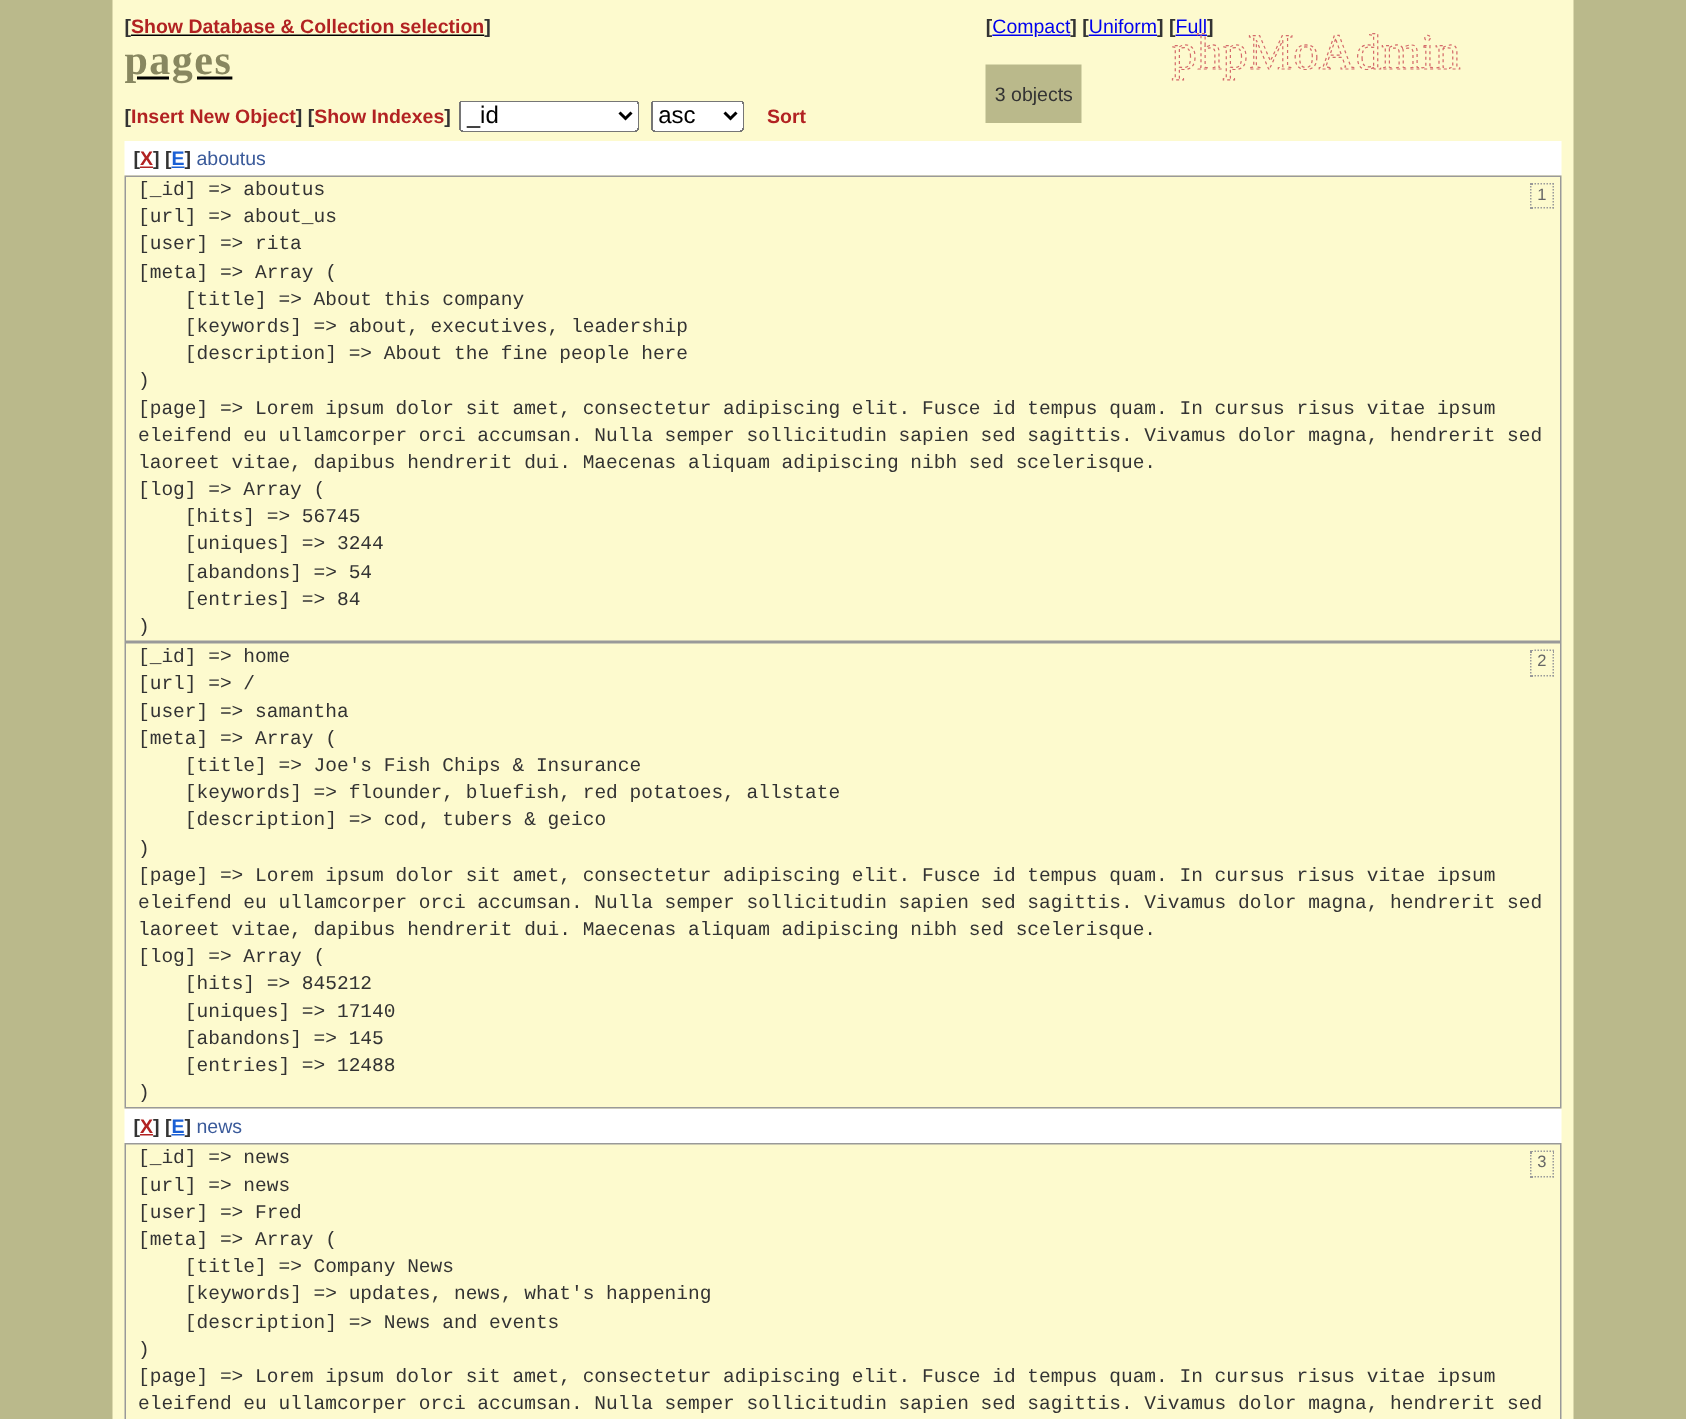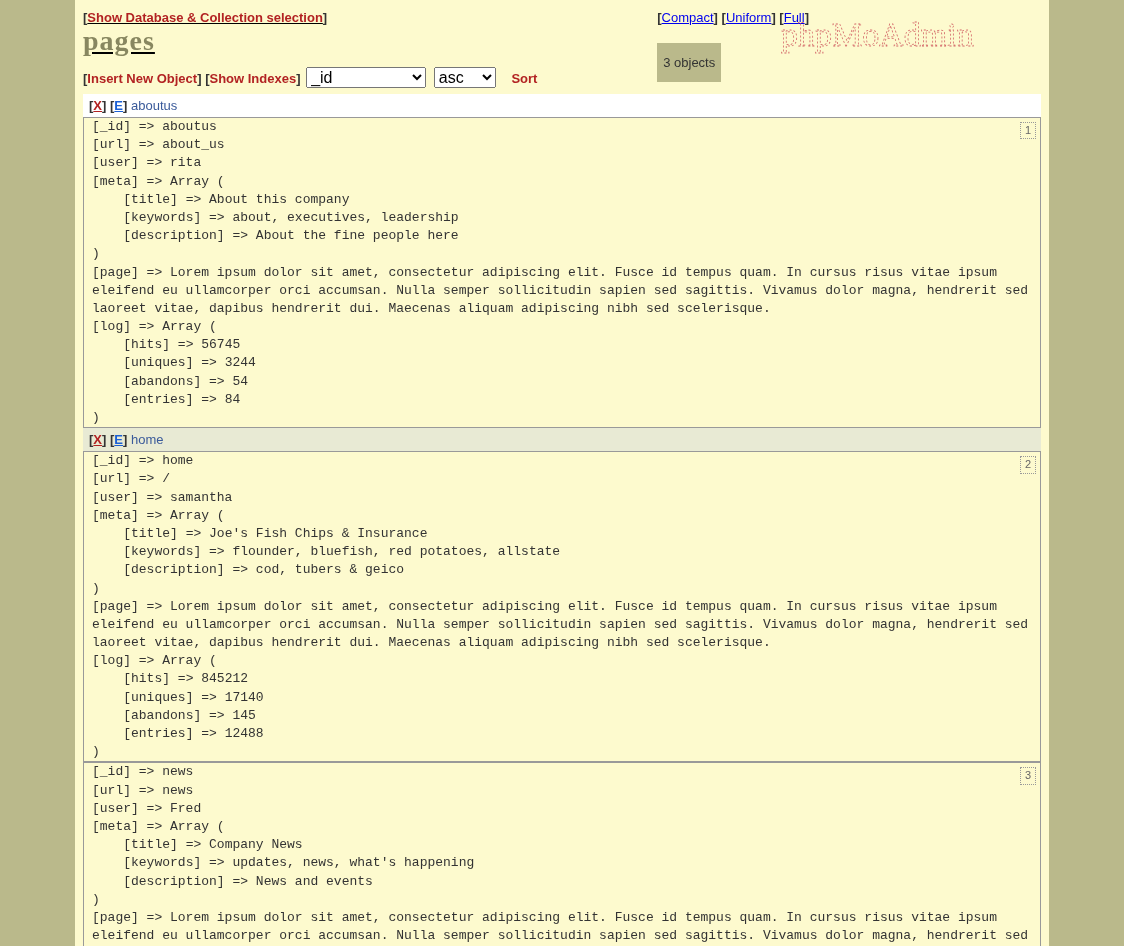--- a/index.html
+++ b/index.html
@@ -159,38 +159,38 @@
 )
 [page] =&gt; Lorem ipsum dolor sit amet, consectetur adipiscing elit. Fusce id tempus quam. In cursus risus vitae ipsum eleifend eu ullamcorper orci accumsan. Nulla semper sollicitudin sapien sed sagittis. Vivamus dolor magna, hendrerit sed laoreet vitae, dapibus hendrerit dui. Maecenas aliquam adipiscing nibh sed scelerisque.
 [log] =&gt; Array (
     [hits] =&gt; 56745
     [uniques] =&gt; 3244
     [abandons] =&gt; 54
     [entries] =&gt; 84
 )<div class="doc-number">1</div></div>
       </div>
       <div class="doc-wrapper">
-        <div class="doc-header alt"><span class="bracket">[</span><a href="#" class="x-link">X</a><span class="bracket">]</span> <span class="bracket">[</span><a href="#" class="e-link">E</a><span class="bracket">]</span> <span class="id-label">home</span></div>
         <div class="doc-body">[_id] =&gt; home
 [url] =&gt; /
 [user] =&gt; samantha
 [meta] =&gt; Array (
     [title] =&gt; Joe's Fish Chips &amp; Insurance
     [keywords] =&gt; flounder, bluefish, red potatoes, allstate
     [description] =&gt; cod, tubers &amp; geico
 )
 [page] =&gt; Lorem ipsum dolor sit amet, consectetur adipiscing elit. Fusce id tempus quam. In cursus risus vitae ipsum eleifend eu ullamcorper orci accumsan. Nulla semper sollicitudin sapien sed sagittis. Vivamus dolor magna, hendrerit sed laoreet vitae, dapibus hendrerit dui. Maecenas aliquam adipiscing nibh sed scelerisque.
 [log] =&gt; Array (
     [hits] =&gt; 845212
     [uniques] =&gt; 17140
     [abandons] =&gt; 145
     [entries] =&gt; 12488
 )<div class="doc-number">2</div></div>
       </div>
       <div class="doc-wrapper">
+        <div class="doc-header "><span class="bracket">[</span><a href="#" class="x-link">X</a><span class="bracket">]</span> <span class="bracket">[</span><a href="#" class="e-link">E</a><span class="bracket">]</span> <span class="id-label">news</span></div>
         <div class="doc-body">[_id] =&gt; news
 [url] =&gt; news
 [user] =&gt; Fred
 [meta] =&gt; Array (
     [title] =&gt; Company News
     [keywords] =&gt; updates, news, what's happening
     [description] =&gt; News and events
 )
 [page] =&gt; Lorem ipsum dolor sit amet, consectetur adipiscing elit. Fusce id tempus quam. In cursus risus vitae ipsum eleifend eu ullamcorper orci accumsan. Nulla semper sollicitudin sapien sed sagittis. Vivamus dolor magna, hendrerit sed laoreet vitae, dapibus<div class="doc-number">3</div></div>
       </div>

